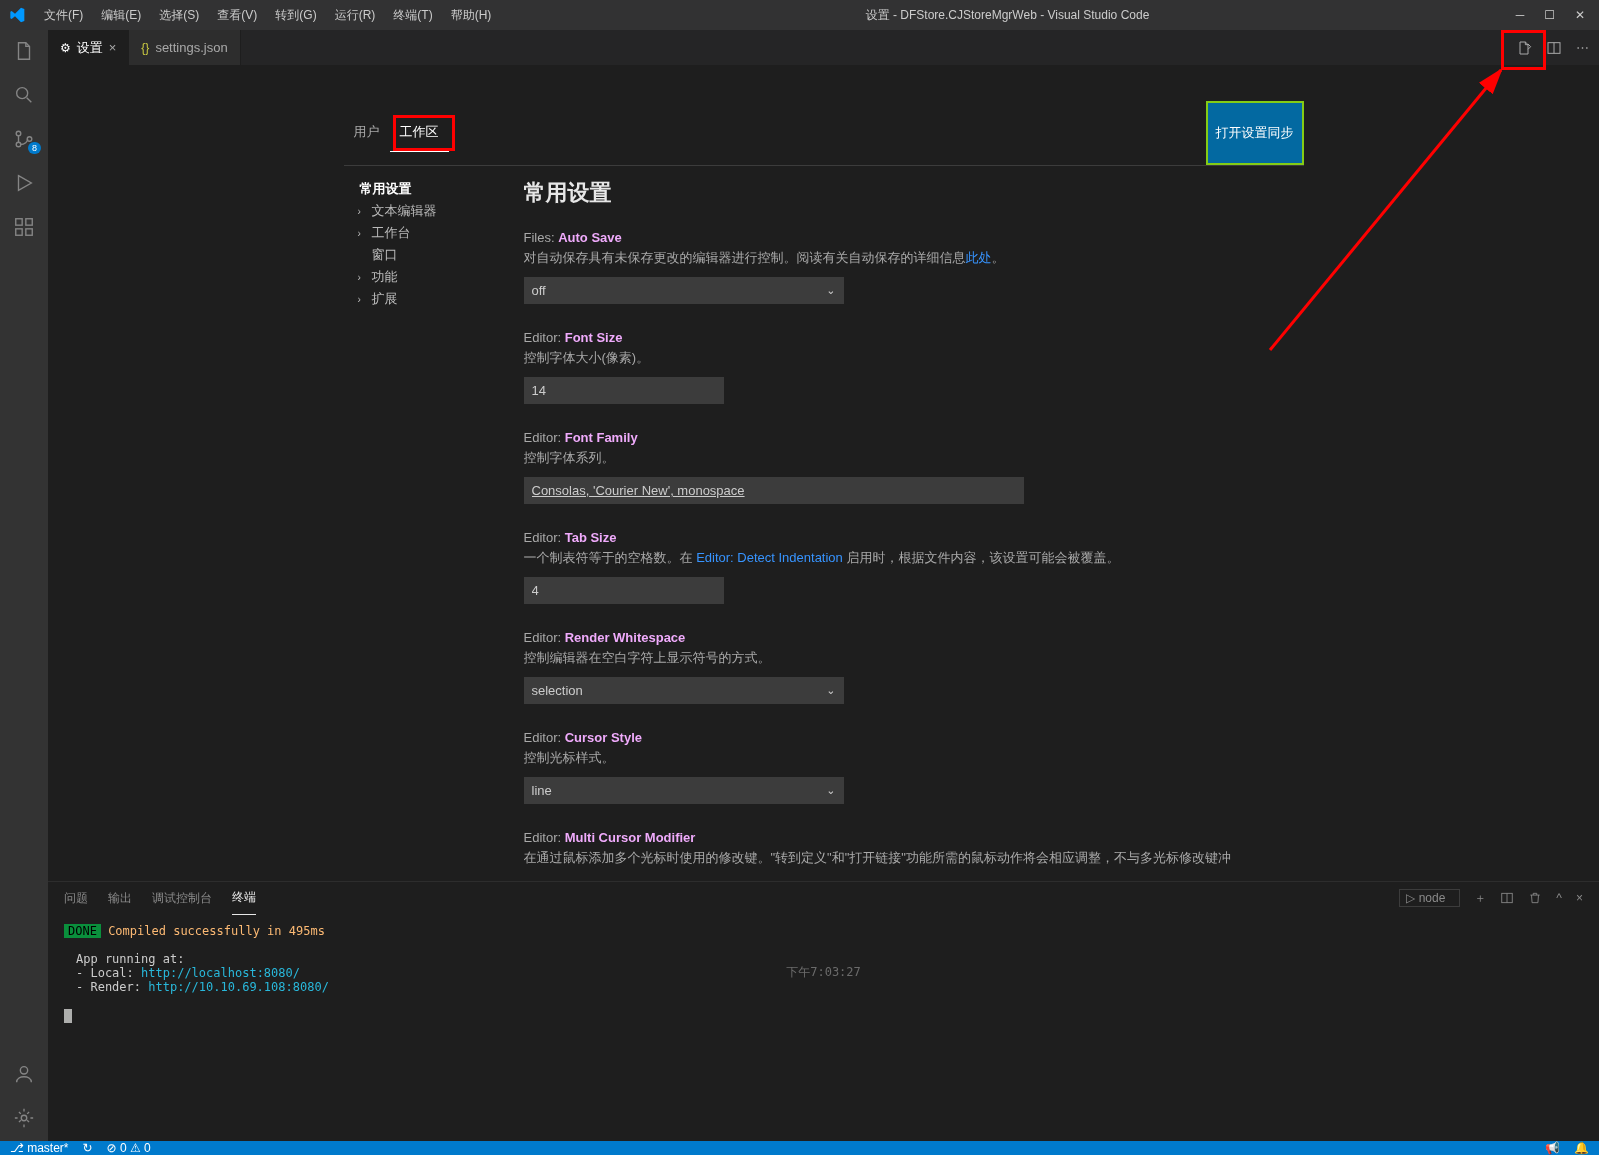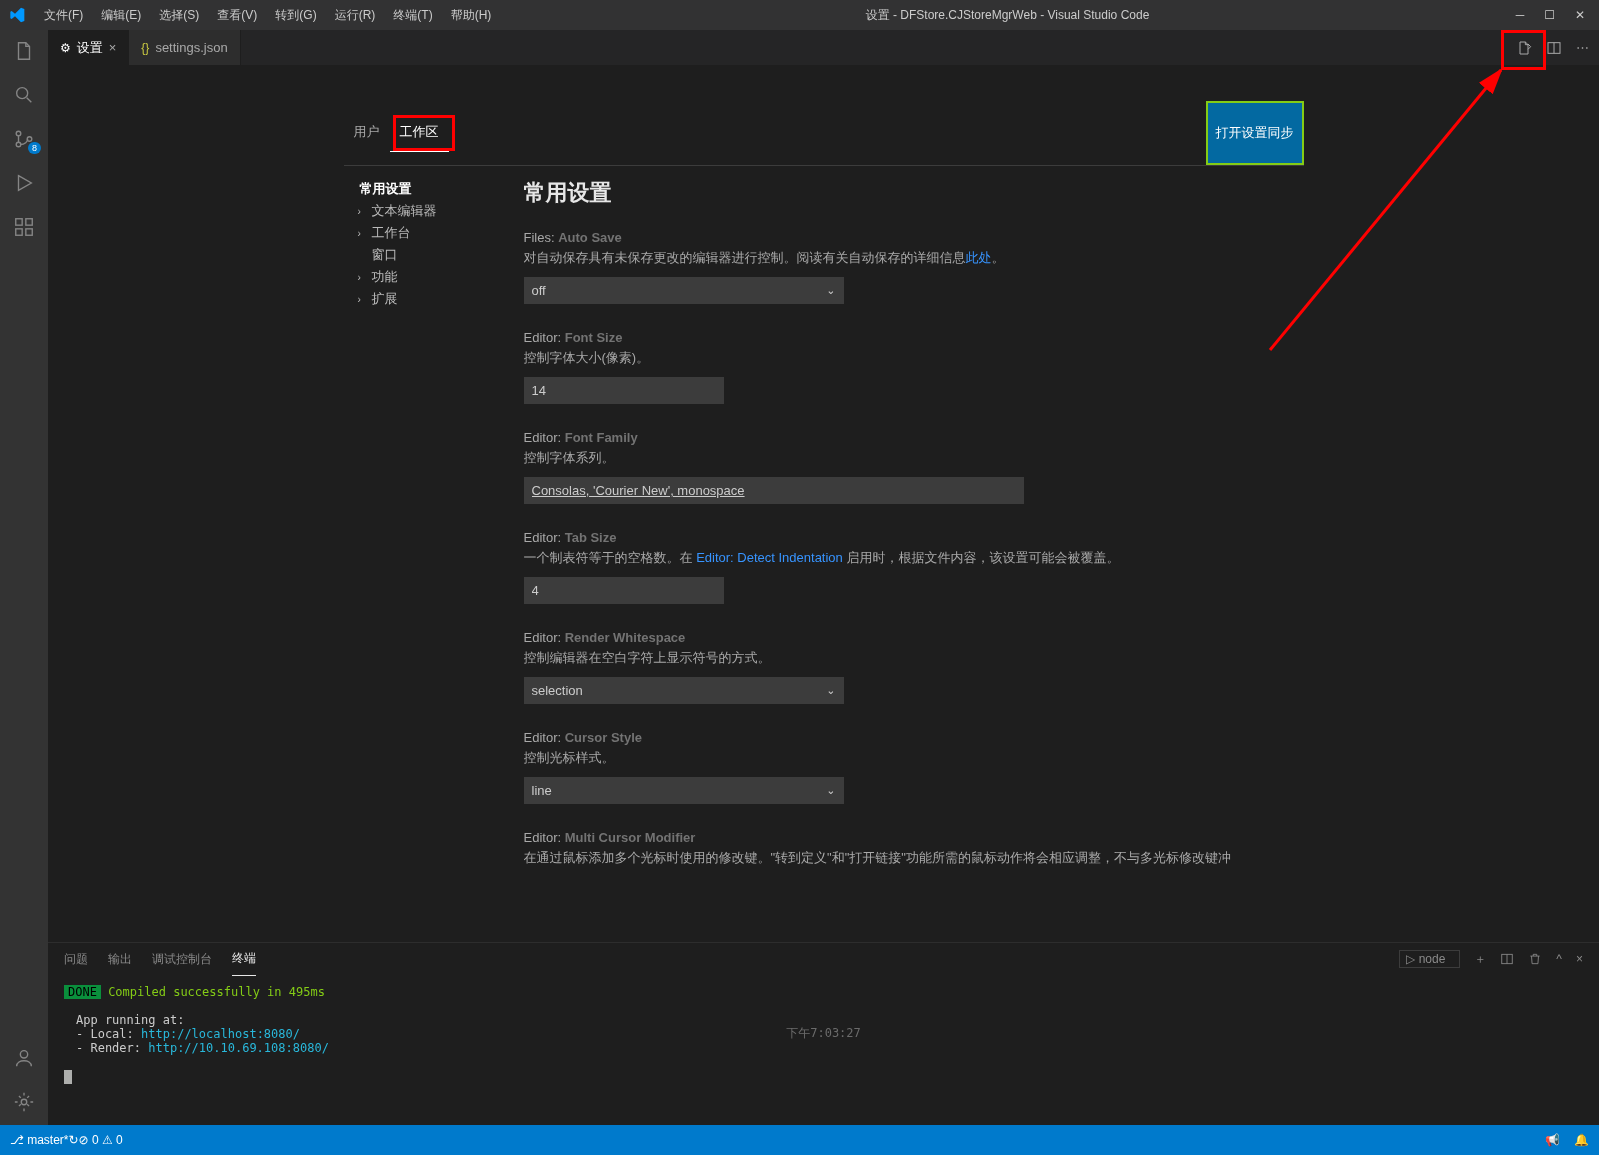--- a/index.html
+++ b/index.html
@@ -73,43 +73,43 @@
 .settings-split { width:960px; margin:12px auto 0; display:flex; gap:30px; flex:1; overflow:hidden;}
 .toc { width:150px; flex-shrink:0; font-size:13px;}
 .toc-item { padding:2px 0 2px 14px; color:#bbb; cursor:pointer; display:flex; align-items:center; gap:4px;}
 .toc-item.bold { color:#fff; font-weight:600; padding-left:16px;}
 .toc-item .chev { font-size:10px; color:#bbb; width:10px;}
 .settings-list { flex:1; overflow:hidden;}
 .settings-list h2 { font-size:22px; color:#e7e7e7; font-weight:700; margin-bottom:22px;}
 .setting { margin-bottom:26px; }
 .setting .label { font-size:13px; color:#ccc;}
 .setting .label .pre { color:#a9a9a9;}
-.setting .label .name { color:#737373; font-weight:600;}
+.setting .label .name { color:#f0abfc; font-weight:600;}
 .setting .desc { font-size:13px; color:#a9a9a9; margin-top:4px;}
 .setting .desc .link { color:#3794ff; }
 .setting .control { margin-top:10px;}
 .select { background:#3c3c3c; color:#ccc; border:none; padding:6px 8px; width:320px; display:flex; justify-content:space-between; align-items:center; font-size:13px;}
 .select .chev { color:#ccc; font-size:11px;}
 .num-input, .text-input { background:#3c3c3c; color:#ccc; border:none; padding:6px 8px; font-size:13px; outline:none;}
 .num-input { width:200px;}
 .text-input { width:500px;text-decoration:underline;}
 
 
-.panel { height:183px; background:#1e1e1e; border-top:1px solid #2d2d2d; display:flex; flex-direction:column;}
+.panel { height:260px; background:#1e1e1e; border-top:1px solid #2d2d2d; display:flex; flex-direction:column;}
 .panel-tabs { display:flex; padding:0 16px; gap:20px; align-items:center; height:32px; font-size:12px; color:#8a8a8a;}
 .panel-tabs .ptab { cursor:pointer; padding:8px 0;}
 .panel-tabs .ptab.active { color:#e7e7e7; border-bottom:1px solid #e7e7e7;}
 .panel-tabs .pright { flex:1; display:flex; justify-content:flex-end; gap:14px; align-items:center;}
 .panel-body { flex:1; padding:10px 16px; font-family:Consolas,monospace; font-size:12px; color:#ccc; position:relative;}
 .done { background:#0a8f3c; color:#000; padding:0 4px;}
 .plink { color:#29b8db;}
 .cursor-blk { display:inline-block; width:8px; height:14px; background:#aeafad; vertical-align:middle;}
 
 
-.status-bar { height:30px; background:#007acc; color:#fff; display:flex; align-items:center; padding:0 10px; font-size:12px; }
+.status-bar { height:14px; background:#007acc; color:#fff; display:flex; align-items:center; padding:0 10px; font-size:12px; gap:14px;}
 .status-bar .sb-right { flex:1; display:flex; justify-content:flex-end; gap:14px;}
 
 svg { display:block;}
 </style>
 </head>
 <body>
 
 <div class="titlebar">
   <span class="logo">
     <svg width="16" height="16" viewBox="0 0 24 24">
@@ -328,21 +328,21 @@
               <svg width="14" height="14" viewBox="0 0 24 24" fill="none" stroke="currentColor" stroke-width="1.5">
                 <path d="M4 7h16M9 7V4h6v3M6 7l1 13h10l1-13"></path>
               </svg>
             </span>
           <span>^</span>
           <span>×</span>
         </span>
       </div>
       <div class="panel-body">
         <div style="position:absolute; left:50%; top:50px; transform:translateX(-50%); color:#6b6b6b;">下午7:03:27</div>
-        <div><span class="done">DONE</span> <span style="color:#84cc16;">Compiled successfully in 495ms</span></div>
+        <div><span class="done">DONE</span> <span style="color:#fdba74;">Compiled successfully in 495ms</span></div>
         <br>
         <div style="padding-left:12px;">App running at:</div>
         <div style="padding-left:12px;"><span>- Local:   </span><span class="plink">http://localhost:8080/</span></div>
         <div style="padding-left:12px;"><span>- Render: </span><span class="plink">http://10.10.69.108:8080/</span></div>
         <br>
         <span class="cursor-blk"></span>
       </div>
     </div>
   </div>
 </div>

